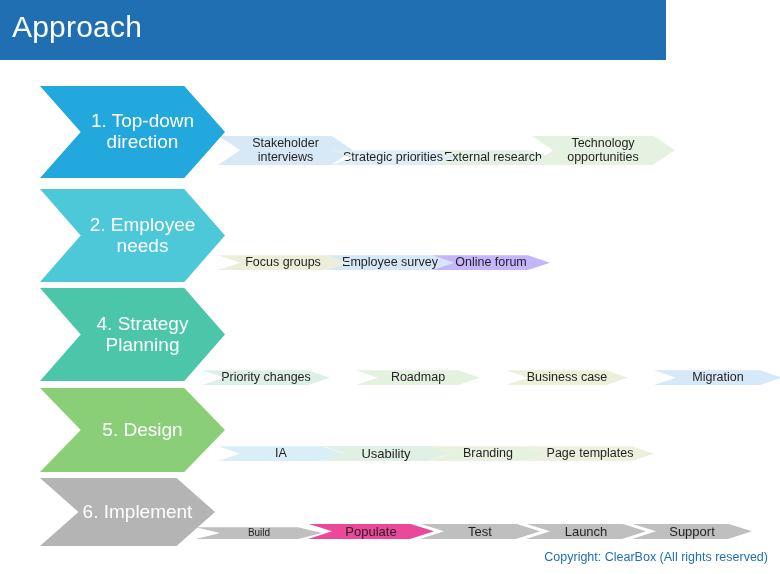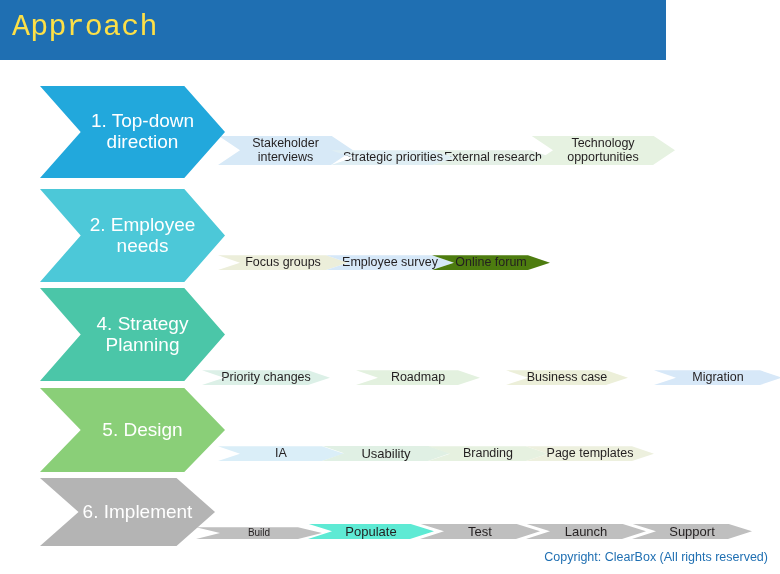--- a/index.html
+++ b/index.html
@@ -10,23 +10,23 @@
     overflow:hidden;
     position:relative;
   }
   
   #header-bar{
     position:absolute;left:0;top:0;width:666px;height:60px;
     background:#1F6FB2;
   }
   #page-title{
     position:absolute;left:12px;top:10px;
-    font-size:30px;font-weight:400;color:#fde047;
+    font-size:30px;font-weight:400;color:#ffffff;
     letter-spacing:.2px;
-    font-family:Liberation Mono, monospace;
+    font-family:Liberation Sans, sans-serif;
   }
   
   .row{position:absolute;left:0;}
   
   .main-chev{
     position:absolute;left:40px;top:0;
     display:flex;align-items:center;justify-content:center;
     color:#ffffff;text-align:center;line-height:1.1;
     box-sizing:border-box;
     filter:drop-shadow(3px 3px 2px rgba(120,120,120,.55));
@@ -91,21 +91,21 @@
       </div>
     </div>
     <div class="row" style="top: 189px; height: 93px; width: 780px;">
       <div class="band" style="left: 218px; top: 13px; height: 68px;">
         <div class="sub ovl" style="width: 130px; background: rgb(236, 238, 218); font-size: 12.5px;">
           <span>Focus groups</span>
         </div>
         <div class="sub ovl" style="width: 128px; background: rgb(214, 232, 248); font-size: 12.5px;">
           <span>Employee survey</span>
         </div>
-        <div class="sub ovl" style="width: 118px; background: #4d7c0f; font-size: 12.5px;">
+        <div class="sub ovl" style="width: 118px; background: #c4b5fd; font-size: 12.5px;">
           <span>Online forum</span>
         </div>
       </div>
       <div class="main-chev" style="width: 185px; height: 93px; background: rgb(76, 200, 216); font-size: 19px;">
         <span>2. Employee needs</span>
       </div>
     </div>
     <div class="row" style="top: 288px; height: 93px; width: 780px;">
       <div class="band" style="left: 202px; top: 14px; height: 83px; gap: 48px;">
         <div class="sub ovl" style="width: 128px; background: rgb(220, 240, 231); font-size: 12.5px;">
@@ -142,21 +142,21 @@
       </div>
       <div class="main-chev" style="width: 185px; height: 84px; background: rgb(138, 207, 120); font-size: 19px;">
         <span>5. Design</span>
       </div>
     </div>
     <div class="row" style="top: 478px; height: 68px; width: 780px;">
       <div class="band" style="left: 196px; top: 3px; height: 58px;">
         <div class="sub sep" style="width: 126px; background: rgb(191, 191, 191); font-size: 10px;">
           <span>Build</span>
         </div>
-        <div class="sub sep" style="width: 126px; background: #5eead4; font-size: 13px;">
+        <div class="sub sep" style="width: 126px; background: #ec4899; font-size: 13px;">
           <span>Populate</span>
         </div>
         <div class="sub sep" style="width: 120px; background: rgb(191, 191, 191); font-size: 13px;">
           <span>Test</span>
         </div>
         <div class="sub sep" style="width: 120px; background: rgb(191, 191, 191); font-size: 13px;">
           <span>Launch</span>
         </div>
         <div class="sub sep" style="width: 120px; background: rgb(191, 191, 191); font-size: 13px;">
           <span>Support</span>

